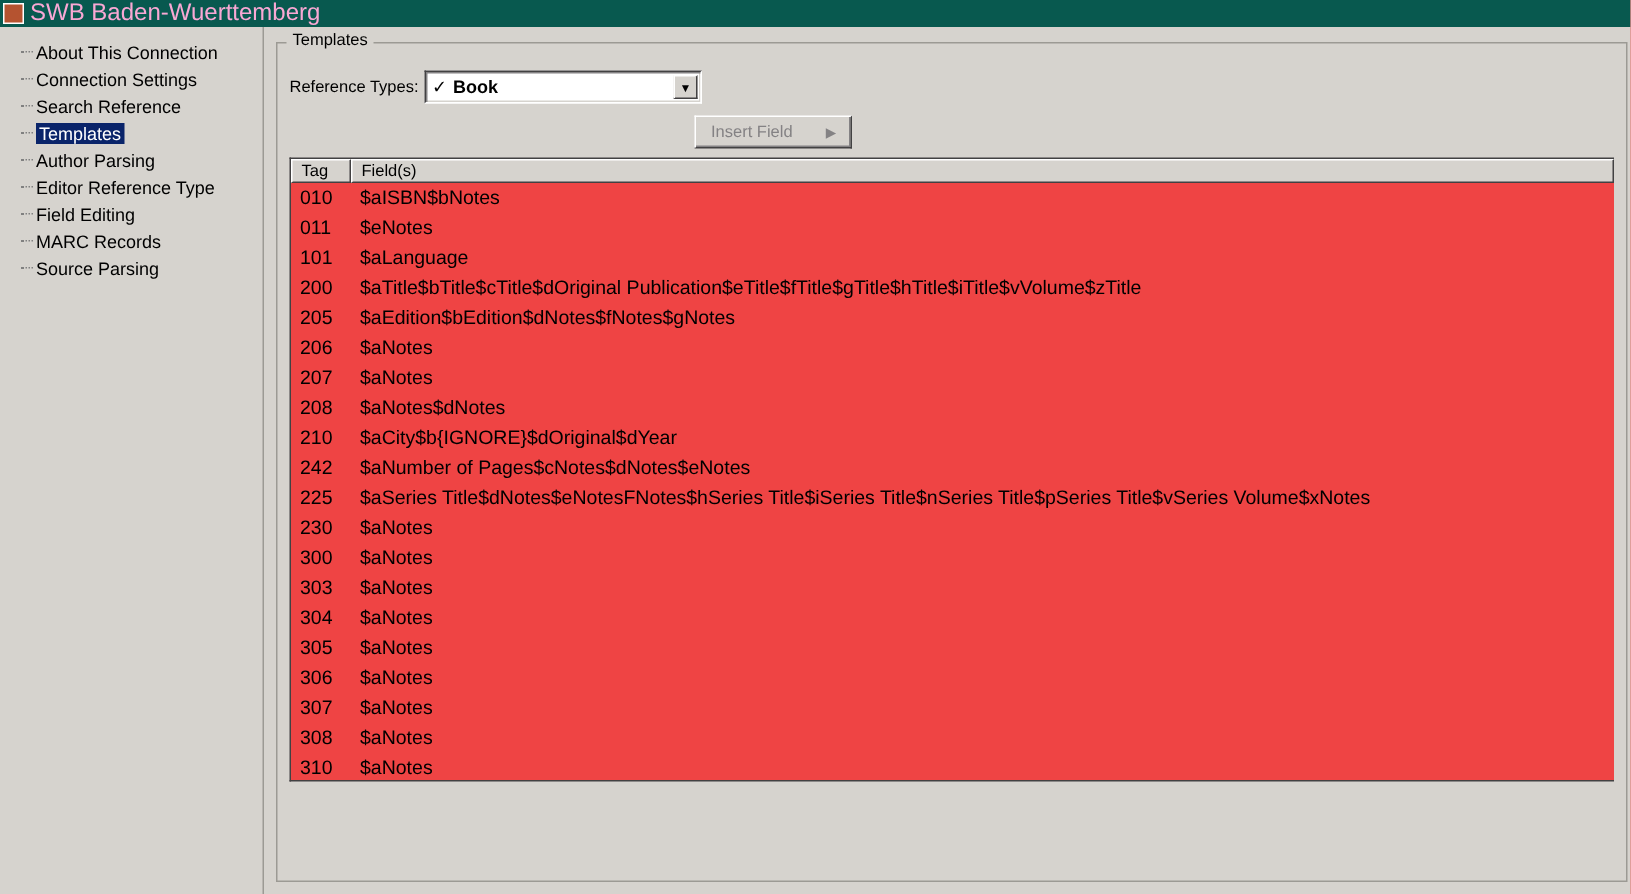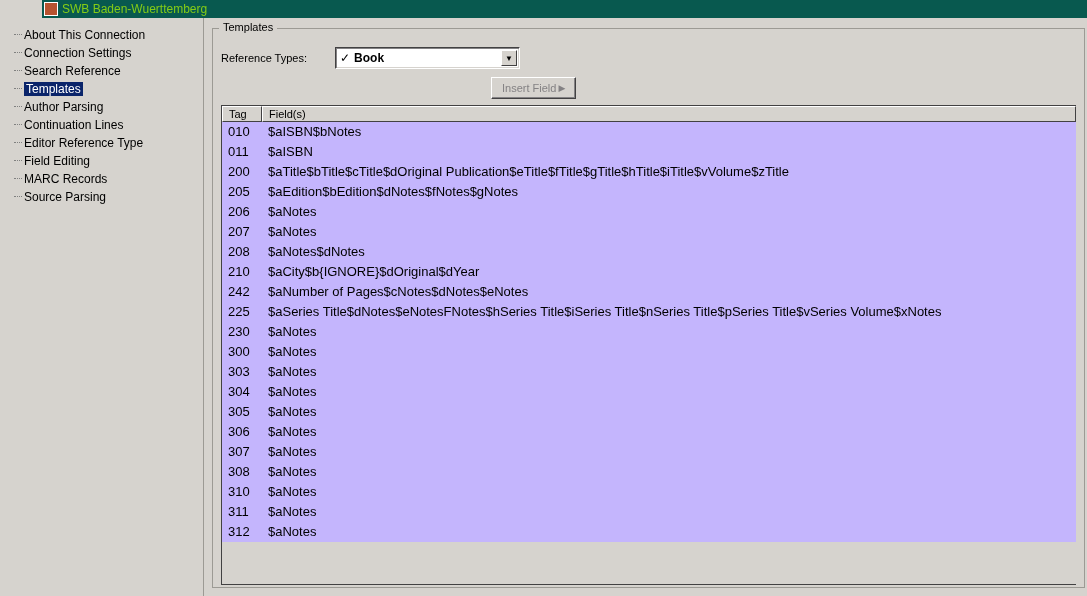--- a/index.html
+++ b/index.html
@@ -8,42 +8,41 @@
       padding: 0;
       font-family: Verdana, Geneva, sans-serif;
       font-size: 12px;
       background: #d6d3ce;
       width: 1087px;
       height: 596px;
       overflow: hidden;
     }
     .titlebar {
       background: #08594f;
-      color: #84cc16;
+      color: #f9a8d4;
       height: 18px;
       display: flex;
       align-items: center;
       padding: 0 2px;
-      font-size: 12px;
-      margin-left: 42px;
+      font-size: 16px;
     }
     .titlebar .icon-box {
       width: 14px;
       height: 14px;
       background: #b55330;
       border: 1px solid #fff;
       margin-right: 4px;
       display: inline-block;
     }
     .container {
       display: flex;
       height: calc(596px - 18px);
     }
     .sidebar {
-      width: 204px;
+      width: 176px;
       background: #d6d3ce;
       padding: 8px 0 0 0;
       border-right: 1px solid #9c9a94;
       position: relative;
     }
     .tree-items {
       list-style: none;
       margin: 0;
       padding: 0 0 0 16px;
     }
@@ -85,21 +84,21 @@
       top: -8px;
       left: 6px;
       background: #d6d3ce;
       padding: 0 4px;
       font-size: 11px;
       color: #000;
     }
     .controls-row {
       display: flex;
       align-items: center;
-      gap: 28px;
+      gap: 4px;
       margin-bottom: 8px;
     }
     .label {
       font-size: 11px;
       color: #000;
     }
     .dropdown {
       width: 185px;
       height: 22px;
       background: #fff;
@@ -143,50 +142,51 @@
       height: 22px;
       padding: 0 10px;
       background: #d6d3ce;
       border: 1px solid #fff;
       border-right-color: #424142;
       border-bottom-color: #424142;
       box-shadow: inset -1px -1px 0 #848284;
       color: #848284;
       font-size: 11px;
       margin-left: 270px;
+      gap: 20px;
     }
     .insert-btn .arrow {
       margin-left: 2px;
       font-size: 9px;
     }
     .table-wrap {
       border: 1px solid #424142;
       border-right: none;
       margin-top: 6px;
-      height: 480px;
+      height: 416px;
       overflow: hidden;
       background: #d6d3ce;
     }
     .table-header {
       display: flex;
       background: #d6d3ce;
     }
     .th {
       border: 1px solid #fff;
       border-right-color: #424142;
       border-bottom-color: #424142;
       padding: 1px 6px;
       font-size: 11px;
       font-weight: normal;
       background: #d6d3ce;
     }
     .th-tag { width: 40px; }
     .th-fields { flex: 1; }
     .table-body {
-      background: #c4b5fd;
+      background: #ef4444;
     }
     .row {
       display: flex;
       line-height: 20px;
       font-size: 13px;
       color: #000;
       font-family: Arial, sans-serif;
     }
     .cell-tag {
       width: 42px;
@@ -207,21 +207,20 @@
 </div>
 
 <div class="container">
   <div class="sidebar">
     <ul class="tree-items" id="tree">
         <li><span>About This Connection</span></li>
         <li><span>Connection Settings</span></li>
         <li><span>Search Reference</span></li>
         <li class="selected"><span>Templates</span></li>
         <li><span>Author Parsing</span></li>
-        <li><span>Continuation Lines</span></li>
         <li><span>Editor Reference Type</span></li>
         <li><span>Field Editing</span></li>
         <li><span>MARC Records</span></li>
         <li><span>Source Parsing</span></li>
       </ul>
   </div>
 
   <div class="main">
     <div class="groupbox">
       <div class="groupbox-title">Templates</div>
@@ -247,21 +246,25 @@
           <div class="th th-tag">Tag</div>
           <div class="th th-fields">Field(s)</div>
         </div>
         <div class="table-body" id="tbody">
             <div class="row">
               <div class="cell-tag">010</div>
               <div class="cell-fields">$aISBN$bNotes</div>
             </div>
             <div class="row">
               <div class="cell-tag">011</div>
-              <div class="cell-fields">$aISBN</div>
+              <div class="cell-fields">$eNotes</div>
+            </div>
+            <div class="row">
+              <div class="cell-tag">101</div>
+              <div class="cell-fields">$aLanguage</div>
             </div>
             <div class="row">
               <div class="cell-tag">200</div>
               <div class="cell-fields">$aTitle$bTitle$cTitle$dOriginal Publication$eTitle$fTitle$gTitle$hTitle$iTitle$vVolume$zTitle</div>
             </div>
             <div class="row">
               <div class="cell-tag">205</div>
               <div class="cell-fields">$aEdition$bEdition$dNotes$fNotes$gNotes</div>
             </div>
             <div class="row">

